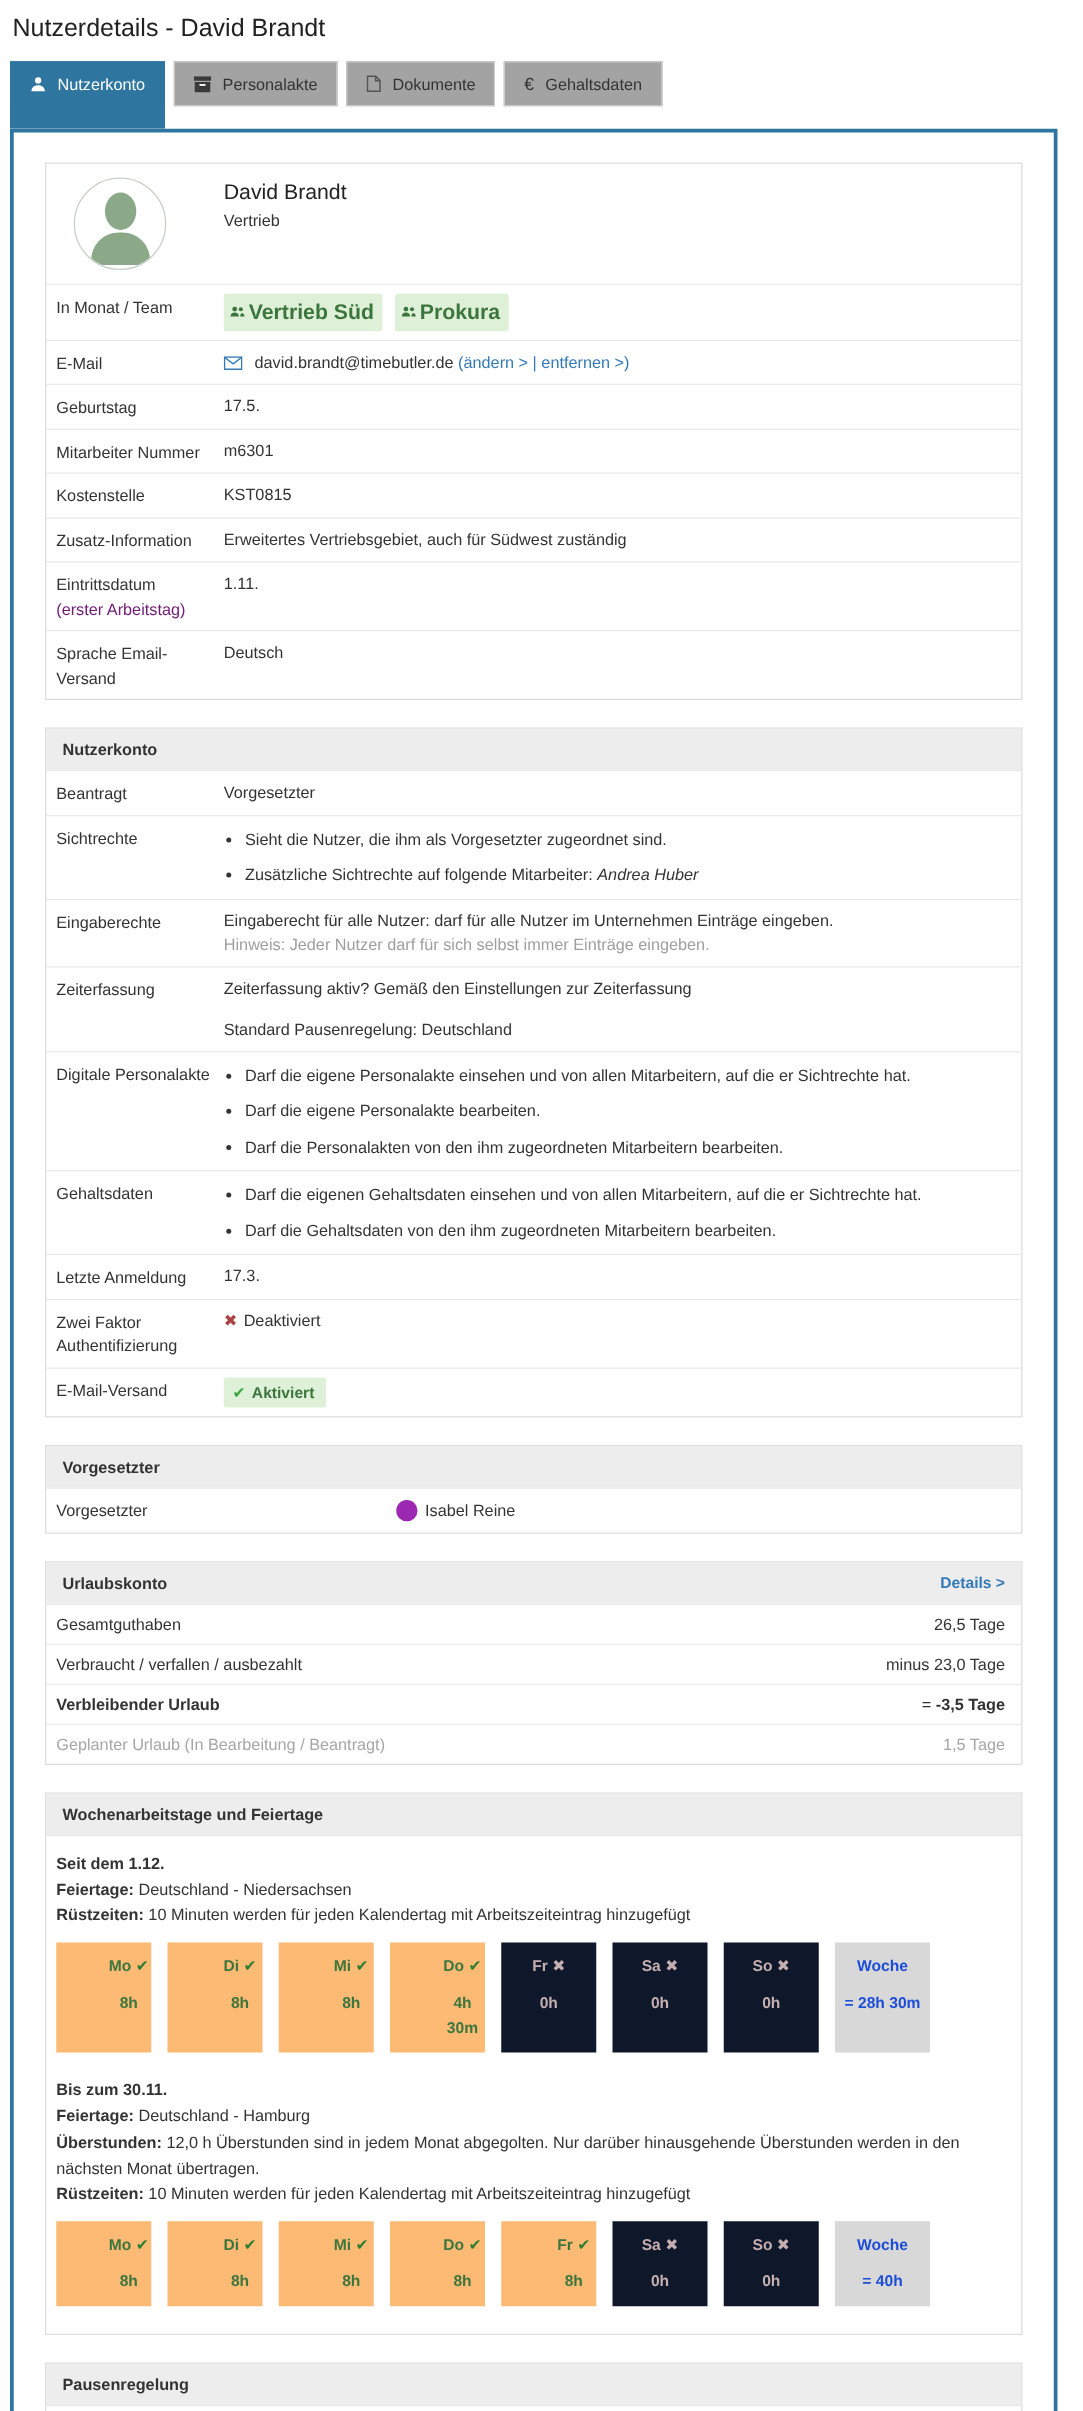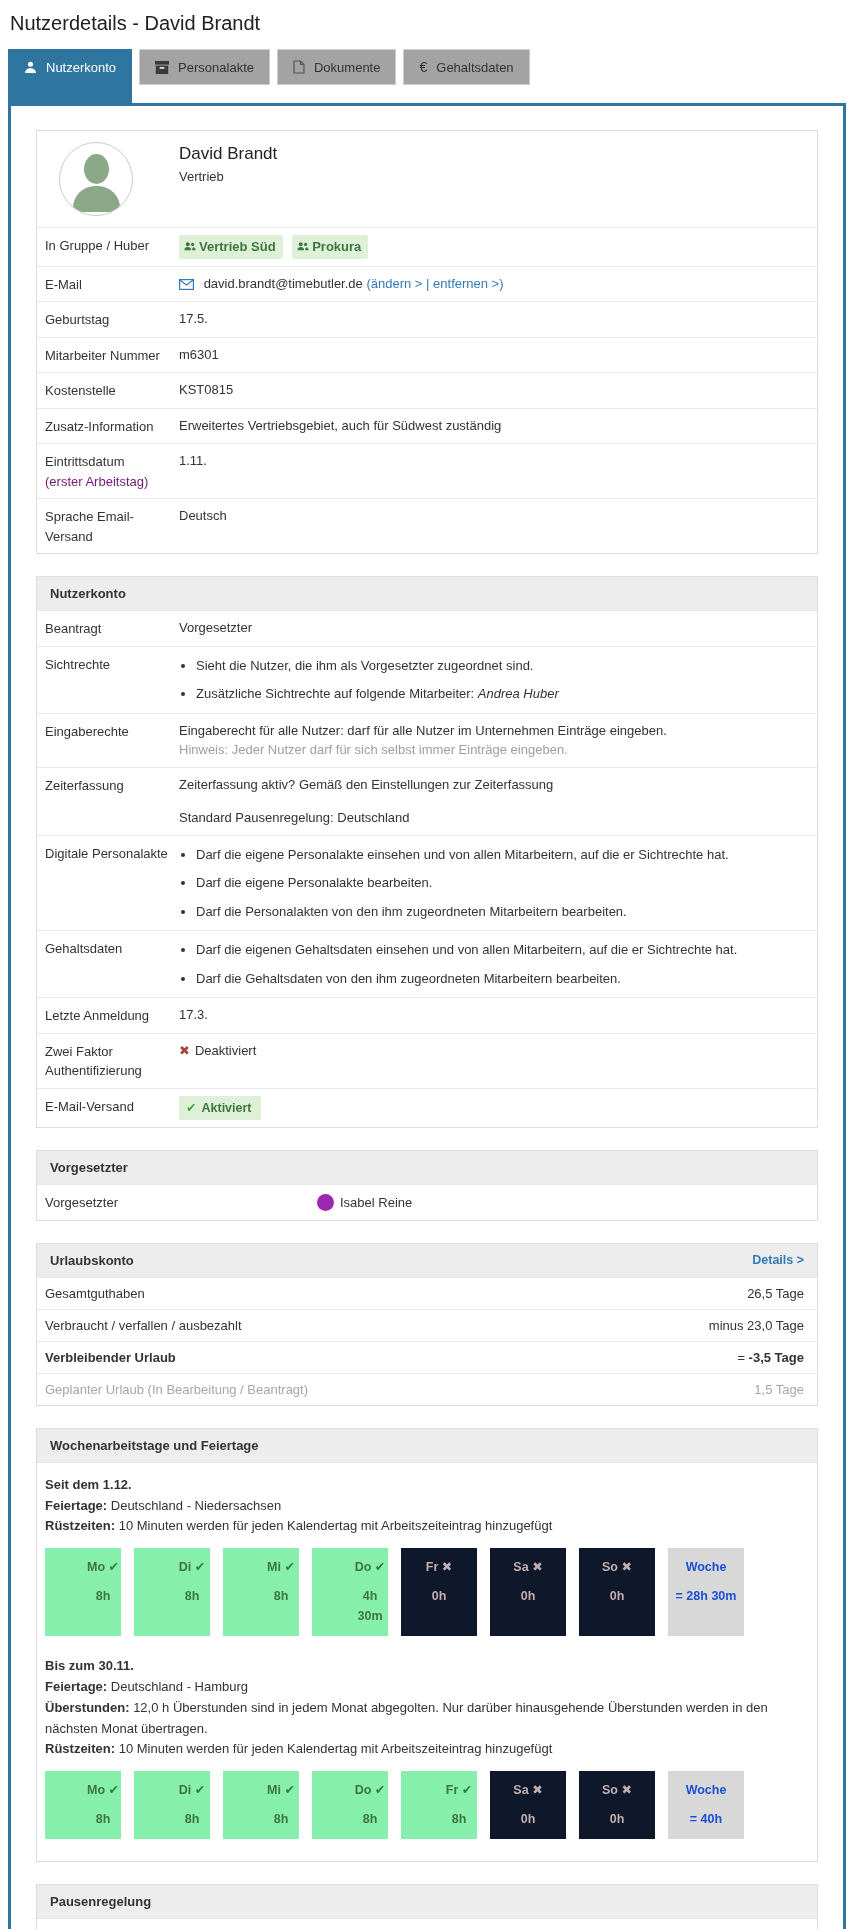--- a/index.html
+++ b/index.html
@@ -54,21 +54,21 @@
     position:relative; overflow:hidden; margin-left:14px; background:#fff;
   }
   .avatar .head { position:absolute; left:24px; top:11px; width:25px; height:30px; border-radius:50%; background:#8ba888; }
   .avatar .body { position:absolute; left:13px; top:43px; width:47px; height:26px; border-radius:22px 22px 3px 3px; background:#8ba888; }
   .person-name { font-size:17px; color:#222; margin-top:2px; }
   .person-dept { margin-top:5px; color:#333; }
 
   
   .badge {
     display:inline-flex; align-items:center; gap:3px; background:#dff0d8; color:#3c763d;
-    font-weight:bold; font-size:13px; padding:2px 7px 2px 5px; margin-right:6px; border-radius:2px;
+    font-weight:bold; font-size:17px; padding:2px 7px 2px 5px; margin-right:6px; border-radius:2px;
   }
 
   a.link, .link { color:#337ab7; text-decoration:none; cursor:pointer; }
   .mail-icon { margin-right:6px; position:relative; top:2px; }
 
   .x-mark { color:#a94442; font-weight:bold; margin-right:5px; }
   .ok-badge {
     display:inline-flex; align-items:center; gap:5px; background:#dff0d8; padding:3px 9px 3px 7px;
     font-weight:bold; color:#3c763d; font-size:12.5px; border-radius:2px;
   }
@@ -87,21 +87,21 @@
   .vrow .veq { font-weight: normal; }
 
   
   .section-body { padding: 12px 13px 16px 8px; line-height:1.6; }
   .wk-title { font-weight:bold; }
   .wk-text b { font-weight:bold; }
   .dayrow { display:flex; gap:13px; margin: 11px 0 20px 0; }
   .dayrow:last-child { margin-bottom: 6px; }
   .daybox { width:76px; text-align:center; padding: 9px 0 10px 0; font-weight:bold; font-size:12.5px; }
   .daybox .d1 { margin-bottom: 9px; }
-  .daybox.on { background:#86efac; color:#3c763d;padding-left:40px; }
+  .daybox.on { background:#fdba74; color:#3c763d;padding-left:40px; }
   .daybox.on .mark { color:#2e7d32; }
   .daybox.off { background:#0f172a; color:#c3aeb0; }
   .daybox.sum { background:#d8d8d8; color:#1d4ed8; }
 
   .breaks-body p { margin: 0 0 16px 0; }
   .breaks-body p:last-child { margin-bottom:4px;text-align:center; }
 </style>
 </head>
 <body>
 
@@ -152,21 +152,21 @@
           <div class="body"></div>
         </div>
       </div>
       <div>
         <div class="person-name">David Brandt</div>
         <div class="person-dept">Vertrieb</div>
       </div>
     </div>
 
     <div class="row">
-      <div class="lbl">In Gruppe / Huber</div>
+      <div class="lbl">In Monat / Team</div>
       <div class="val">
         <span class="badge">
           <svg width="12" height="11" viewBox="0 0 16 14" fill="#3c763d">
               <circle cx="5" cy="4" r="2.6"></circle>
               <path d="M0.5 12c0-2.7 2-4.3 4.5-4.3s4.5 1.6 4.5 4.3z"></path>
               <circle cx="11.5" cy="4.2" r="2.2"></circle>
               <path d="M10.8 12c0-1.9.8-3.4 2-3.9 1.6.3 2.7 1.8 2.7 3.9z"></path>
             </svg>
           <span>Vertrieb Süd</span>
         </span>

